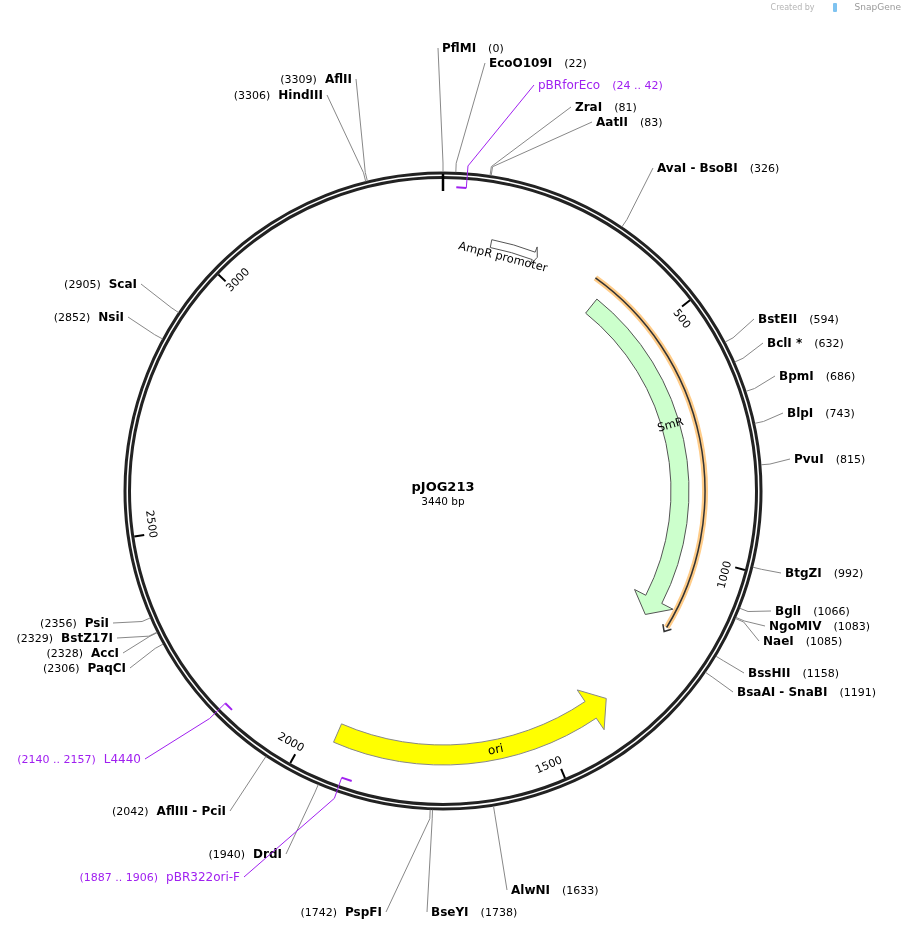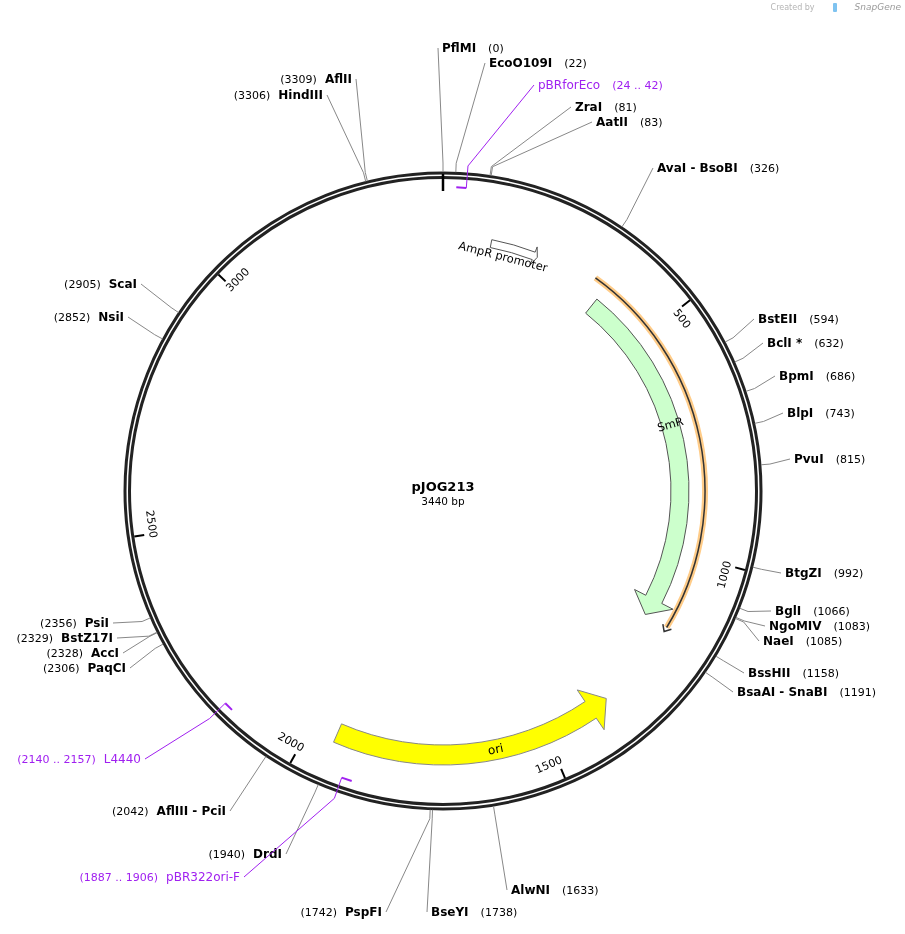--- a/index.html
+++ b/index.html
@@ -1,20 +1,20 @@
 <!DOCTYPE html>
 <html><head>
 <meta charset="utf-8">
 <style>
   html, body { margin:0; padding:0; background:#ffffff; }
   body { width:905px; height:934px; position:relative; overflow:hidden; font-family:"DejaVu Sans", sans-serif; }
   #map { position:absolute; left:0; top:0; }
   .credit { position:absolute; right:4px; top:2px; font-size:8px; color:#b5b5b5; font-family:"DejaVu Sans", sans-serif; display:flex; align-items:center; gap:18px; }
   .credit .logo-mark { display:inline-block; width:4px; height:9px; background:#7fc3f0; border-radius:1px; }
-  .credit .brand { font-size:9px; color:#9a9a9a;font-style:italic; }
+  .credit .brand { font-size:9px; color:#9a9a9a; }
 </style>
 </head>
 <body>
 
 <div class="credit">
   <span>Created by</span>
   <span class="logo-mark"></span>
   <span class="brand">SnapGene</span>
 </div>
 

